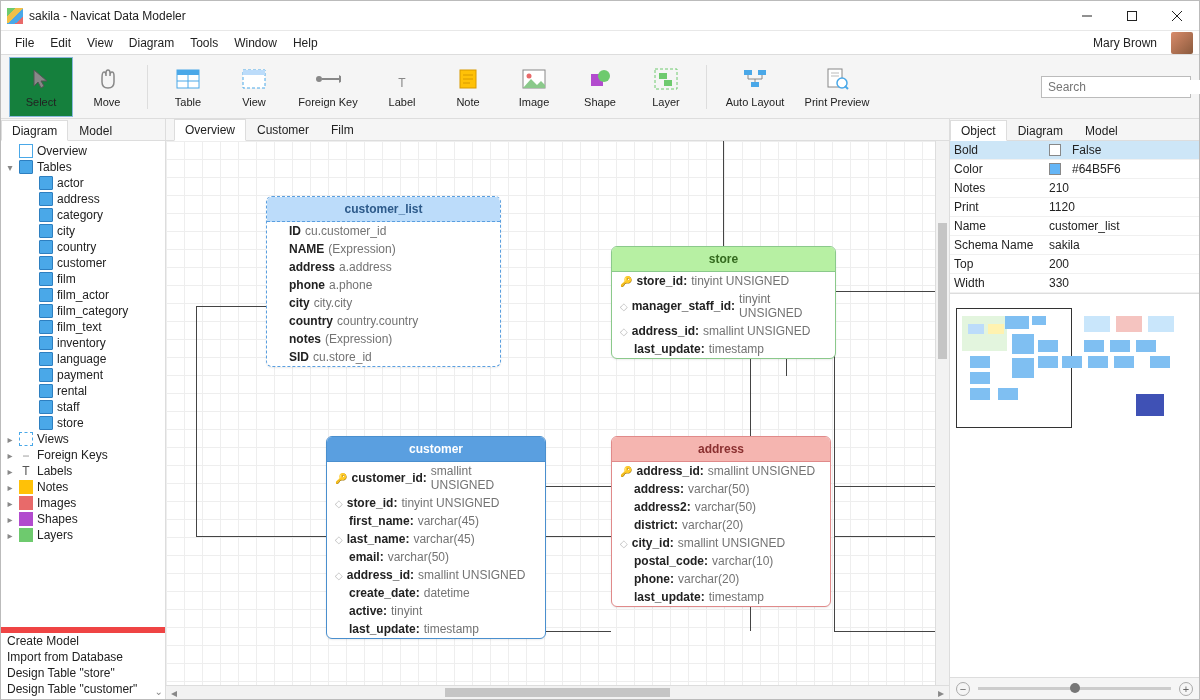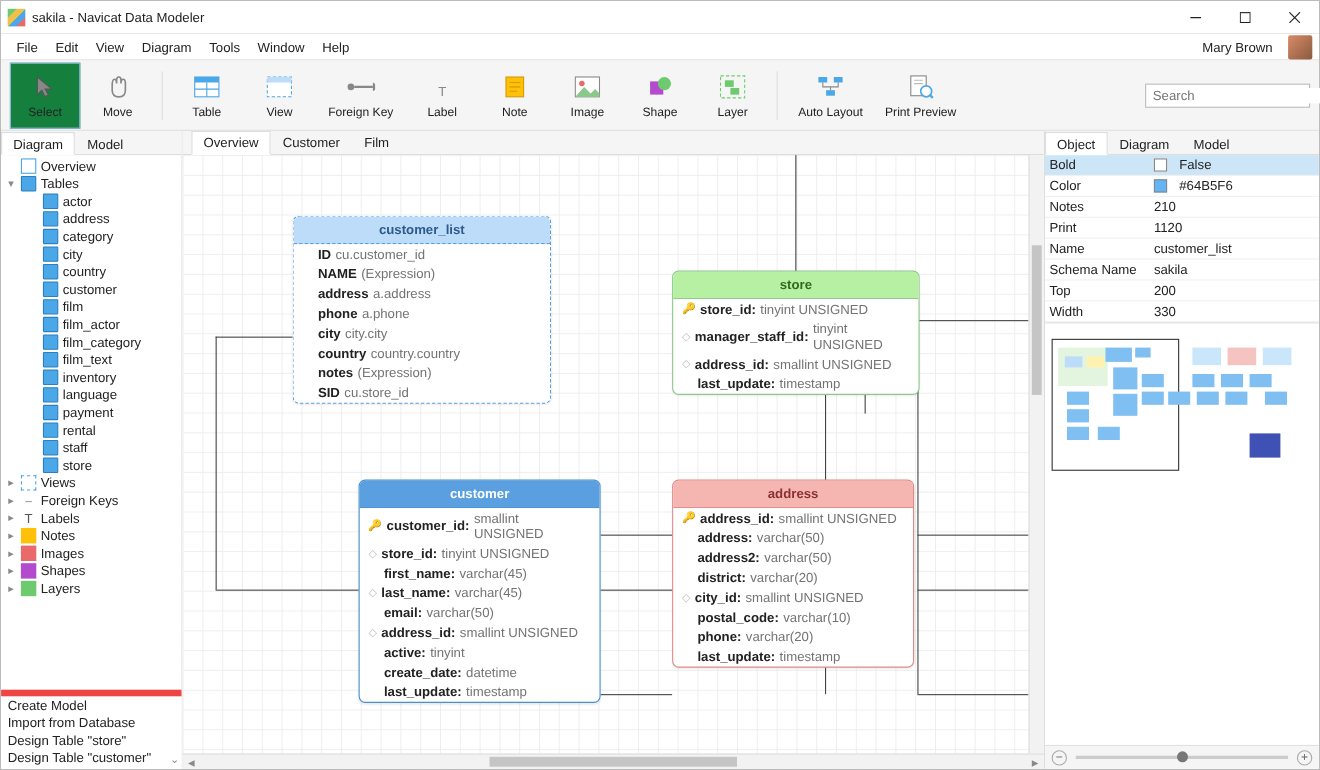--- a/index.html
+++ b/index.html
@@ -548,27 +548,27 @@
                 <span class="k">email:</span> 
                 <span class="t">varchar(50)</span>
               </div>
               <div class="erow">
                 <span class="fkico">◇</span>
                 <span class="k">address_id:</span> 
                 <span class="t">smallint UNSIGNED</span>
               </div>
               <div class="erow">
                 <span class="spacer"></span>
+                <span class="k">create_date:</span> 
+                <span class="t">datetime</span>
+              </div>
+              <div class="erow">
+                <span class="spacer"></span>
                 <span class="k">active:</span> 
                 <span class="t">tinyint</span>
-              </div>
-              <div class="erow">
-                <span class="spacer"></span>
-                <span class="k">create_date:</span> 
-                <span class="t">datetime</span>
               </div>
               <div class="erow">
                 <span class="spacer"></span>
                 <span class="k">last_update:</span> 
                 <span class="t">timestamp</span>
               </div>
             </div>
         </div>
 
         <div class="entity e-addr" style="left:445px;top:295px;width:220px">

